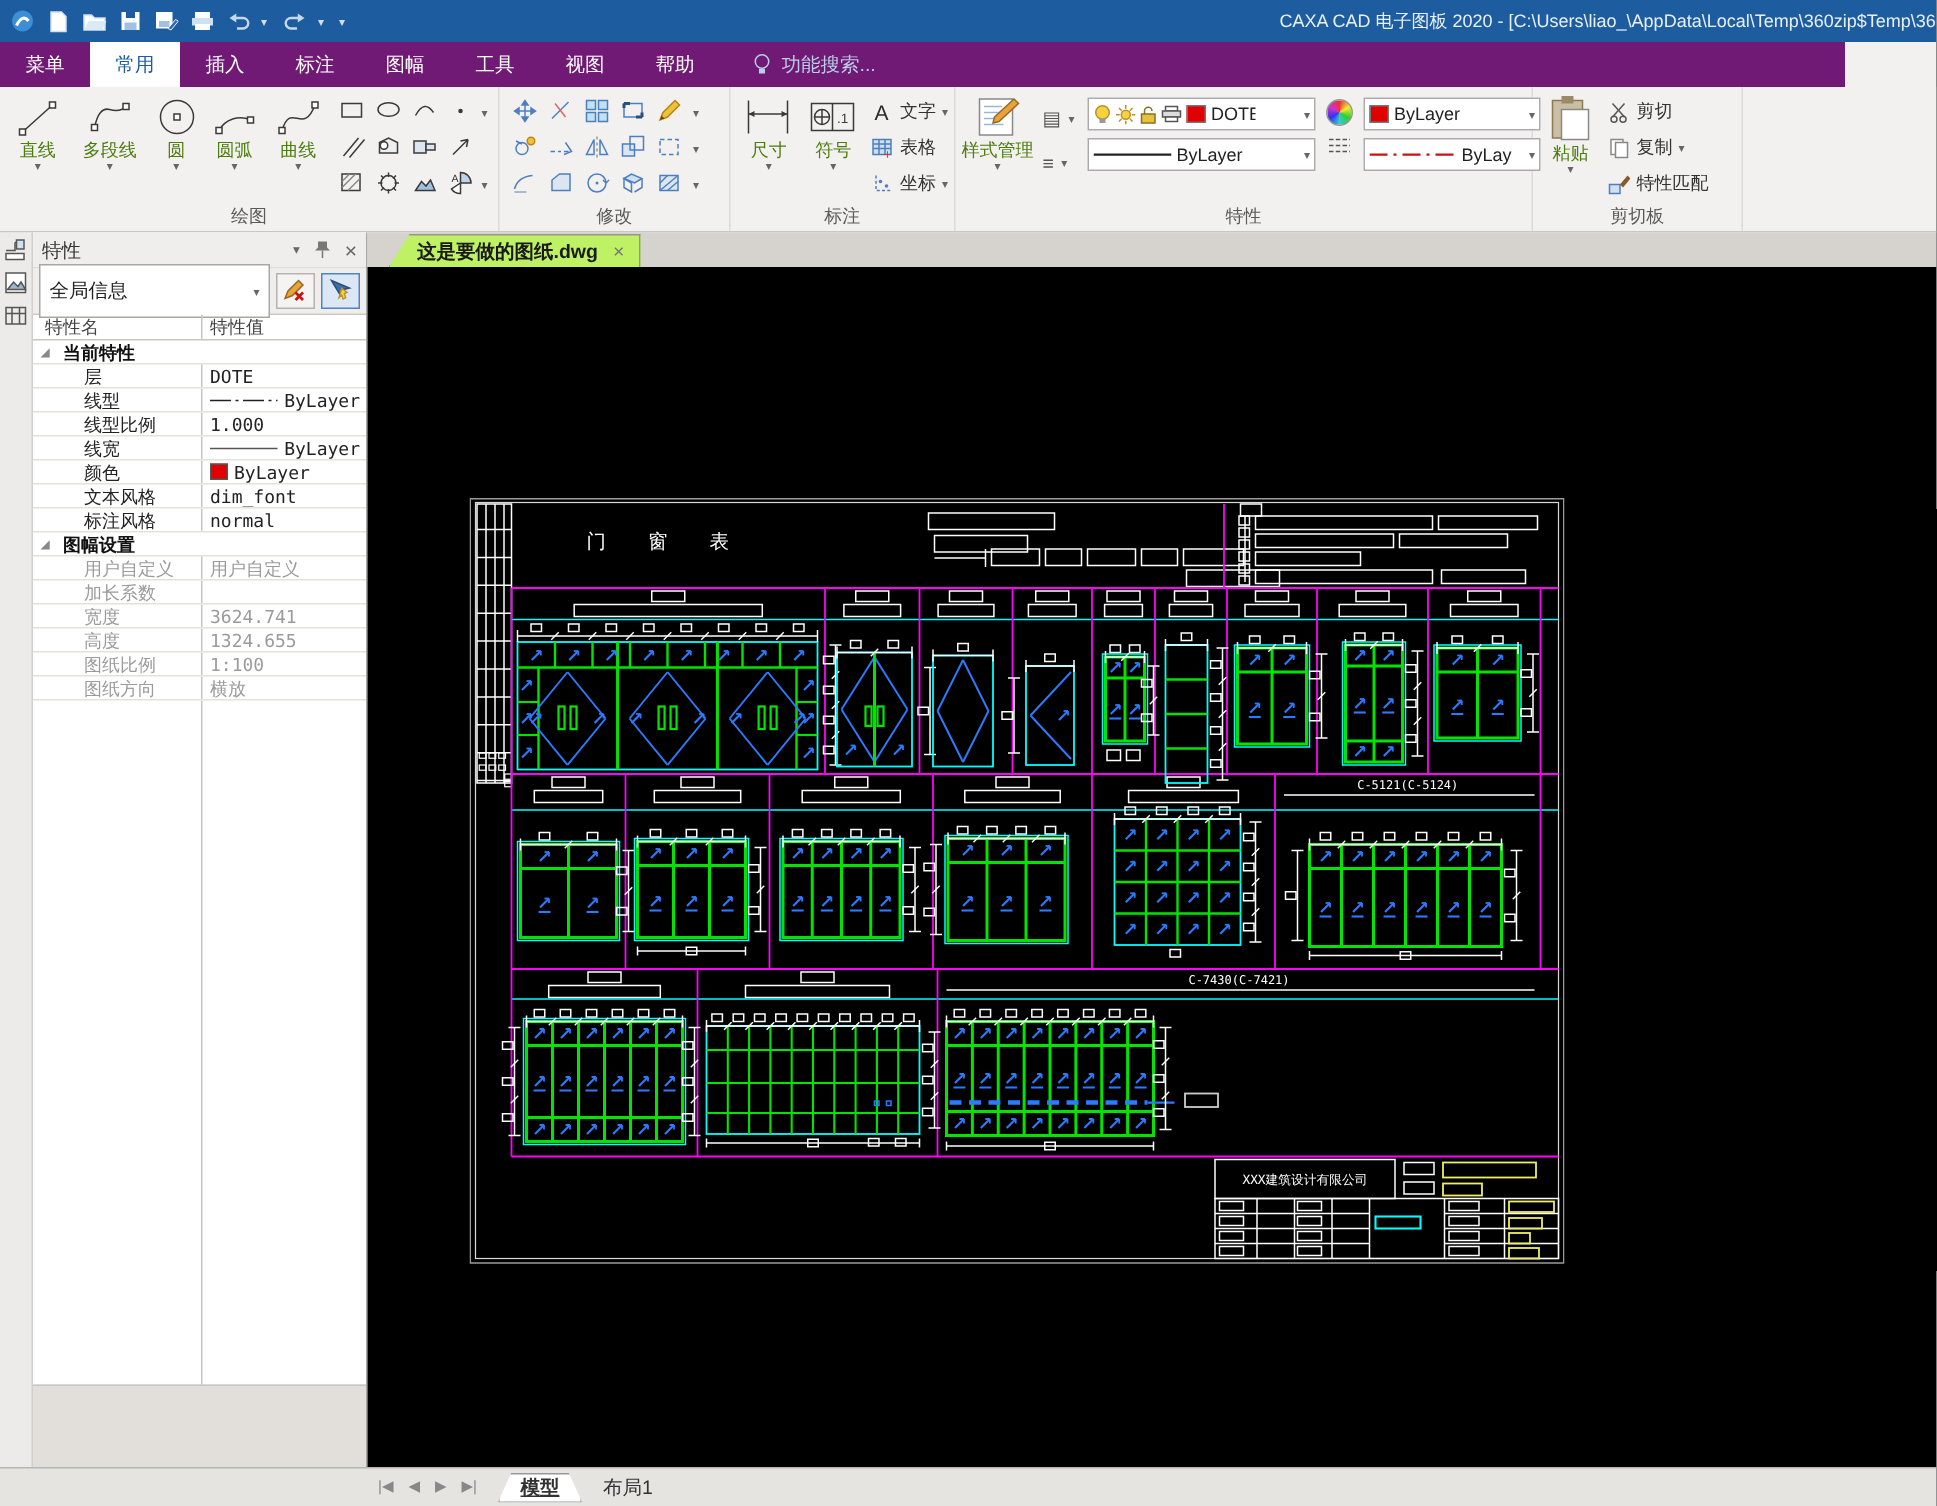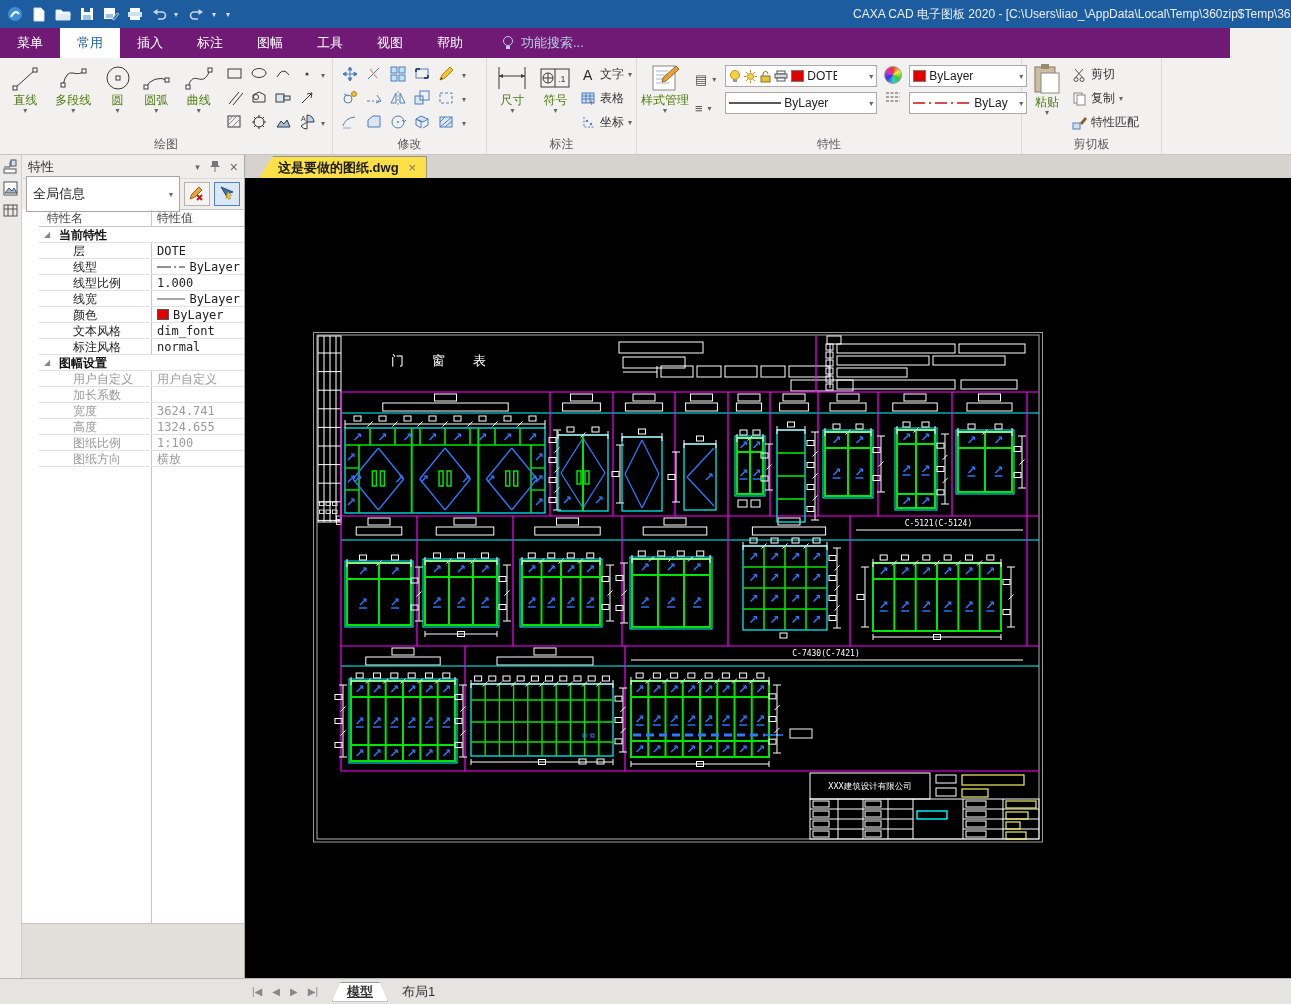--- a/index.html
+++ b/index.html
@@ -44,34 +44,34 @@
   .sidestrip .si{width:18px;height:18px;margin:3px auto 4px auto;}
   .props{position:absolute;left:22px;top:155px;width:223px;height:823px;background:#fff;border-right:1px solid #a9a7a4;}
   .phead{height:24px;background:#f0eeec;display:flex;align-items:center;padding:0 6px;border-bottom:1px solid #dddbd8;}
   .phead .t{font-size:13px;color:#333;}
   .phead .ic{margin-left:auto;display:flex;gap:10px;color:#666;align-items:center;}
   .pcombo-row{height:30px;display:flex;align-items:center;gap:4px;padding:0 4px;background:#f0eeec;}
   .pselect{flex:1;height:36px;background:#fff;border:1px solid #a9a7a4;display:flex;align-items:center;padding:0 6px;font-size:13px;}
   .pselect .cdd{margin-left:auto;color:#666;font-size:8px;}
   .pbtn{width:26px;height:24px;border:1px solid #b5b3b0;background:#f5f4f2;display:flex;align-items:center;justify-content:center;}
   .pbtn.sel{border:1px solid #4f83c4;background:#dbe7f4;}
-  .ptable{border-top:1px solid #c8c6c2;margin-left:17px;}
+  .ptable{border-top:1px solid #c8c6c2;}
   .prow{display:flex;height:16px;line-height:16px;font-size:12px;border-bottom:1px solid #e4e2df;}
   .prow.hdr{height:17px;border-bottom:1px solid #c8c6c2;color:#444;}
   .pname{width:113px;border-right:1px solid #c8c6c2;padding-left:34px;white-space:nowrap;overflow:hidden;}
   .prow.hdr .pname{padding-left:8px;}
   .pgroup .pname{padding-left:20px;font-weight:bold;color:#111;position:relative;}
   .pgroup .pname::before{content:"◢";position:absolute;left:5px;top:0;font-size:8px;color:#888;}
   .pval{flex:1;padding-left:5px;font-family:"DejaVu Sans Mono","Liberation Mono",monospace;
         font-size:12px;display:flex;align-items:center;gap:4px;white-space:nowrap;overflow:hidden;}
   .prow.dim .pname,.prow.dim .pval{color:#9b9b9b;}
   .pfoot{position:absolute;left:0;bottom:0;width:100%;height:55px;background:#e2dfda;border-top:1px solid #c8c6c2;}
   
   .doctabs{position:absolute;left:245px;top:155px;width:1046px;height:23px;background:#d6d3cf;}
-  .dtab{position:absolute;left:14px;top:1px;height:22px;background:#fde047;border:1px solid #98958f;border-bottom:none;
+  .dtab{position:absolute;left:14px;top:1px;height:22px;background:#bef264;border:1px solid #98958f;border-bottom:none;
         display:flex;align-items:center;padding:0 10px 0 18px;gap:10px;font-size:13px;font-weight:bold;color:#1a1a1a;
         clip-path:polygon(14px 0,100% 0,100% 100%,0 100%);}
   .dtab .x{color:#777;font-weight:normal;font-size:13px;}
   
   .canvas{position:absolute;left:245px;top:178px;width:1046px;height:800px;background:#000;}
   .canvas svg{position:absolute;left:68px;top:154px;}
   
   .sheetbar{position:absolute;left:0;top:978px;width:1291px;height:26px;background:#e6e4e1;border-top:1px solid #b8b6b2;
             display:flex;align-items:center;}
   .snav{display:flex;gap:10px;color:#888;font-size:10px;margin-left:252px;margin-right:14px;}

